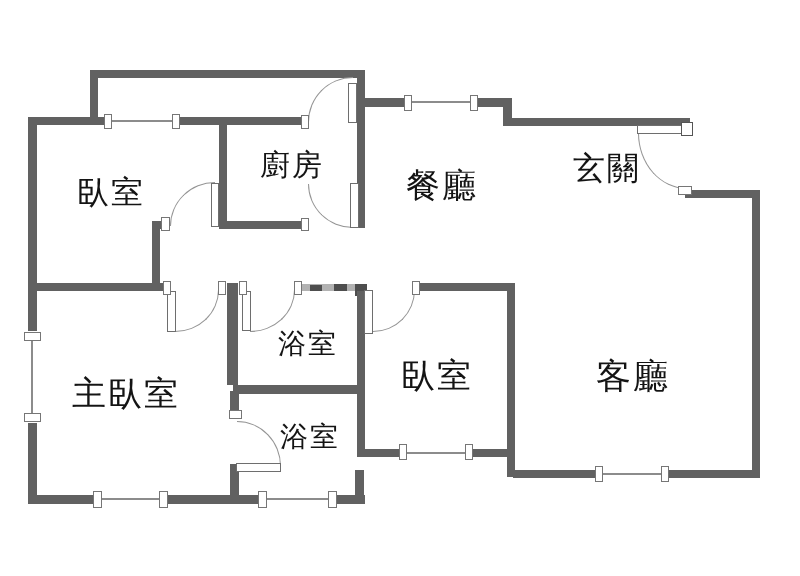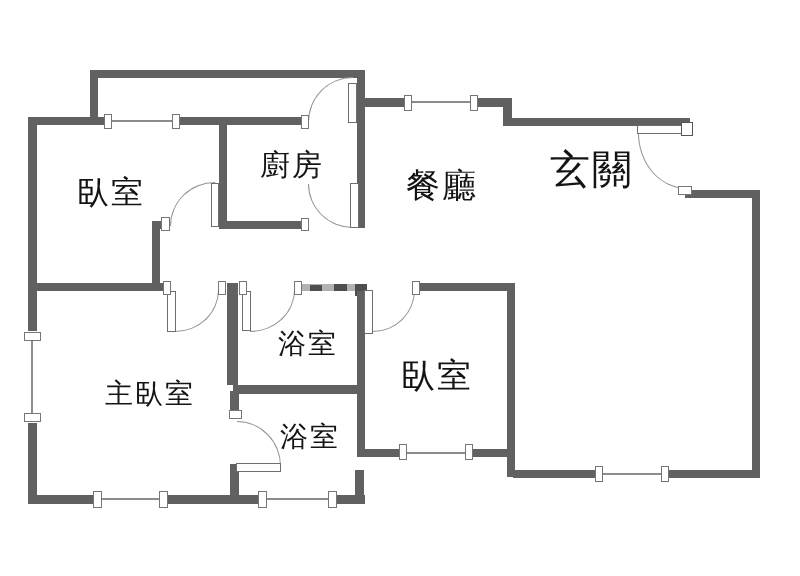--- a/index.html
+++ b/index.html
@@ -122,19 +122,20 @@
   <div class="wincap" style="left:229px;top:410px;width:13px;height:9px"></div>
 
   <div class="arc bl" style="left:638px;top:133px;width:49px;height:56px"></div>
   <div class="leaf" style="left:637px;top:125px;width:50px;height:9px"></div>
   <div class="wincap" style="left:681px;top:122px;width:12px;height:14px;border-color:#555;"></div>
   <div class="wincap" style="left:678px;top:186px;width:14px;height:9px"></div>
 
   <div class="room-label" style="left:111px;top:193px;font-size:32px">臥室</div>
   <div class="room-label" style="left:292px;top:165px;font-size:30px">廚房</div>
   <div class="room-label" style="left:442px;top:186px;font-size:34px">餐廳</div>
-  <div class="room-label" style="left:592px;top:169px;font-size:40px">玄關</div>
-  <div class="room-label" style="left:150px;top:394px;font-size:28px">主臥室</div>
+  <div class="room-label" style="left:607px;top:169px;font-size:32px">玄關</div>
+  <div class="room-label" style="left:126px;top:394px;font-size:34px">主臥室</div>
   <div class="room-label" style="left:308px;top:344px;font-size:28px">浴室</div>
   <div class="room-label" style="left:310px;top:437px;font-size:28px">浴室</div>
   <div class="room-label" style="left:437px;top:376px;font-size:34px">臥室</div>
+  <div class="room-label" style="left:633px;top:376px;font-size:35px">客廳</div>
 
 </div>
 
 </body></html>

